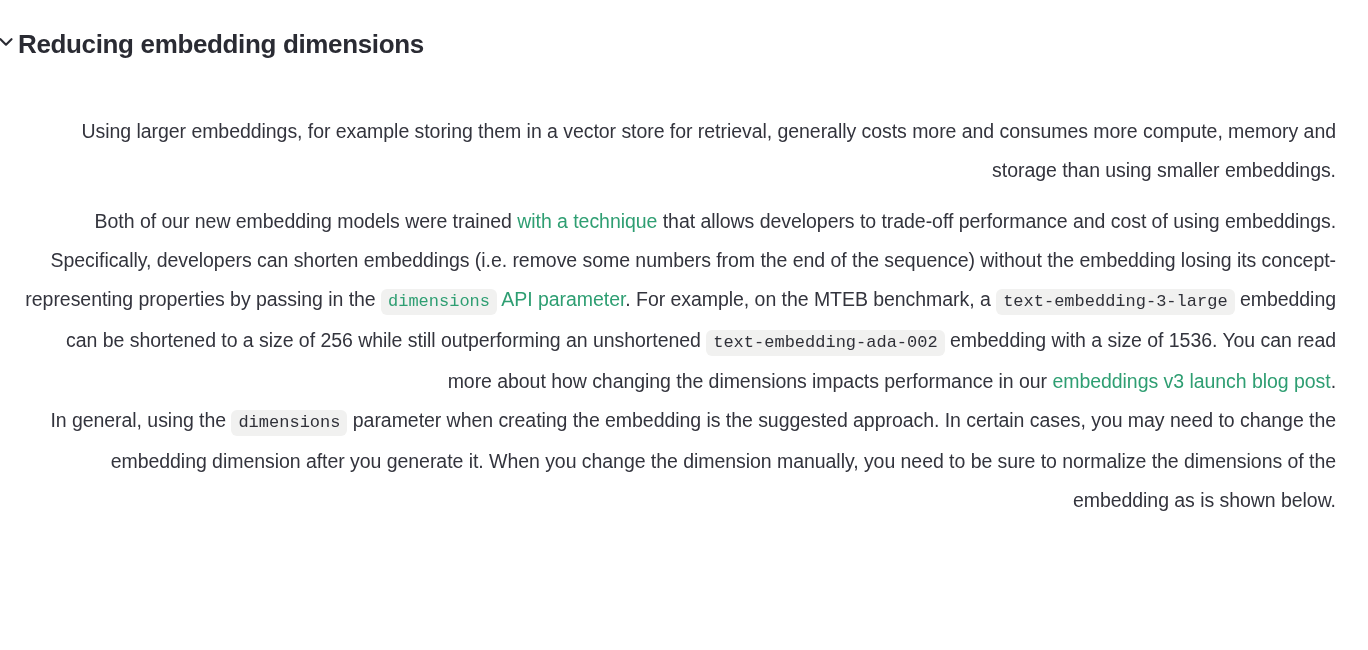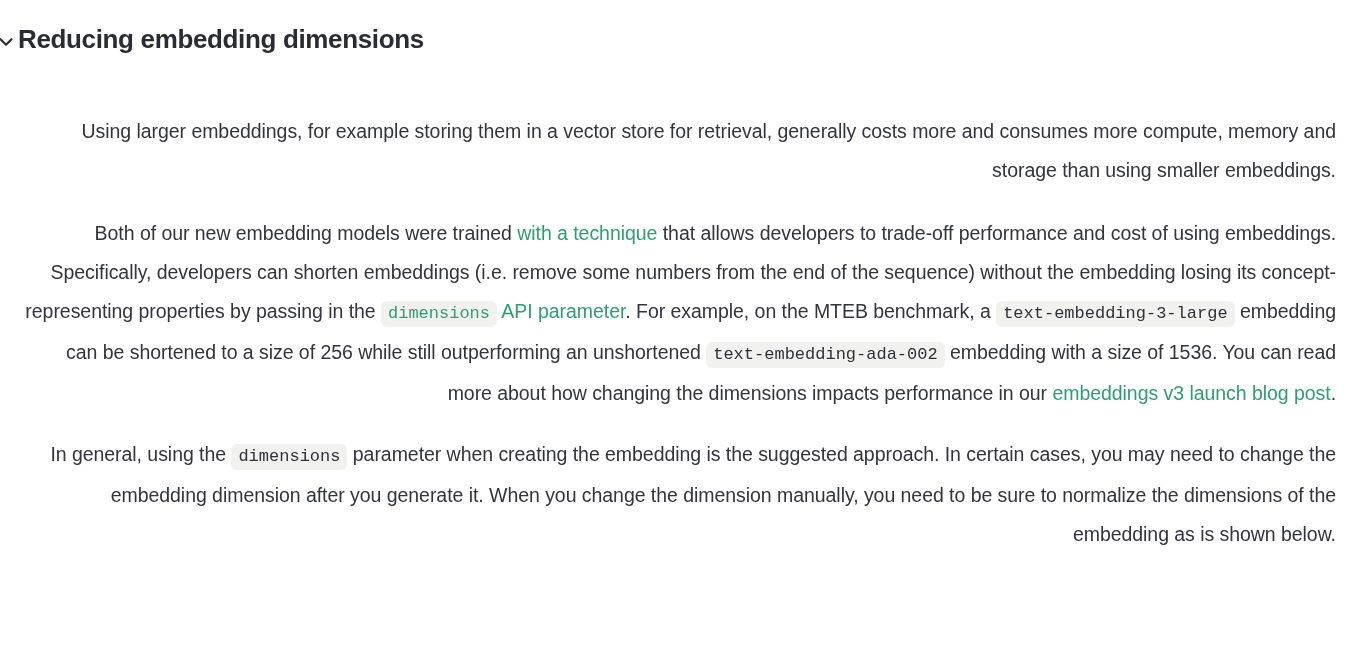--- a/index.html
+++ b/index.html
@@ -19,20 +19,21 @@
     position: relative;
     width: 1368px;
     height: 650px;
     box-sizing: border-box;
     padding: 0 18px;
   }
 
   
   .section-heading {
     display: flex;
+    align-items: center;
     margin: 0;
     padding-top: 22px;
     padding-left: 0;
     height: 44px;
   }
   .chevron-wrap {
     position: absolute;
     left: -6px;
     top: 30px;
     width: 24px;
@@ -56,22 +57,22 @@
   .para {
     font-size: 19.5px;
     line-height: 39px;
     color: #33343d;
     letter-spacing: -0.05px;
     margin: 0;
     max-width: 1318px;
     text-align: right;
   }
   #para-1 { margin-top: 46px; }
-  #para-2 { margin-top: 24px; }
-  #para-3 { margin-top: 22px; }
+  #para-2 { margin-top: 12px; }
+  #para-3 { }
 
   .link {
     color: #2e9e72;
     text-decoration: none;
     cursor: pointer;
   }
 
   code.chip {
     font-family: "Liberation Mono", "DejaVu Sans Mono", monospace;
     font-size: 17px;

